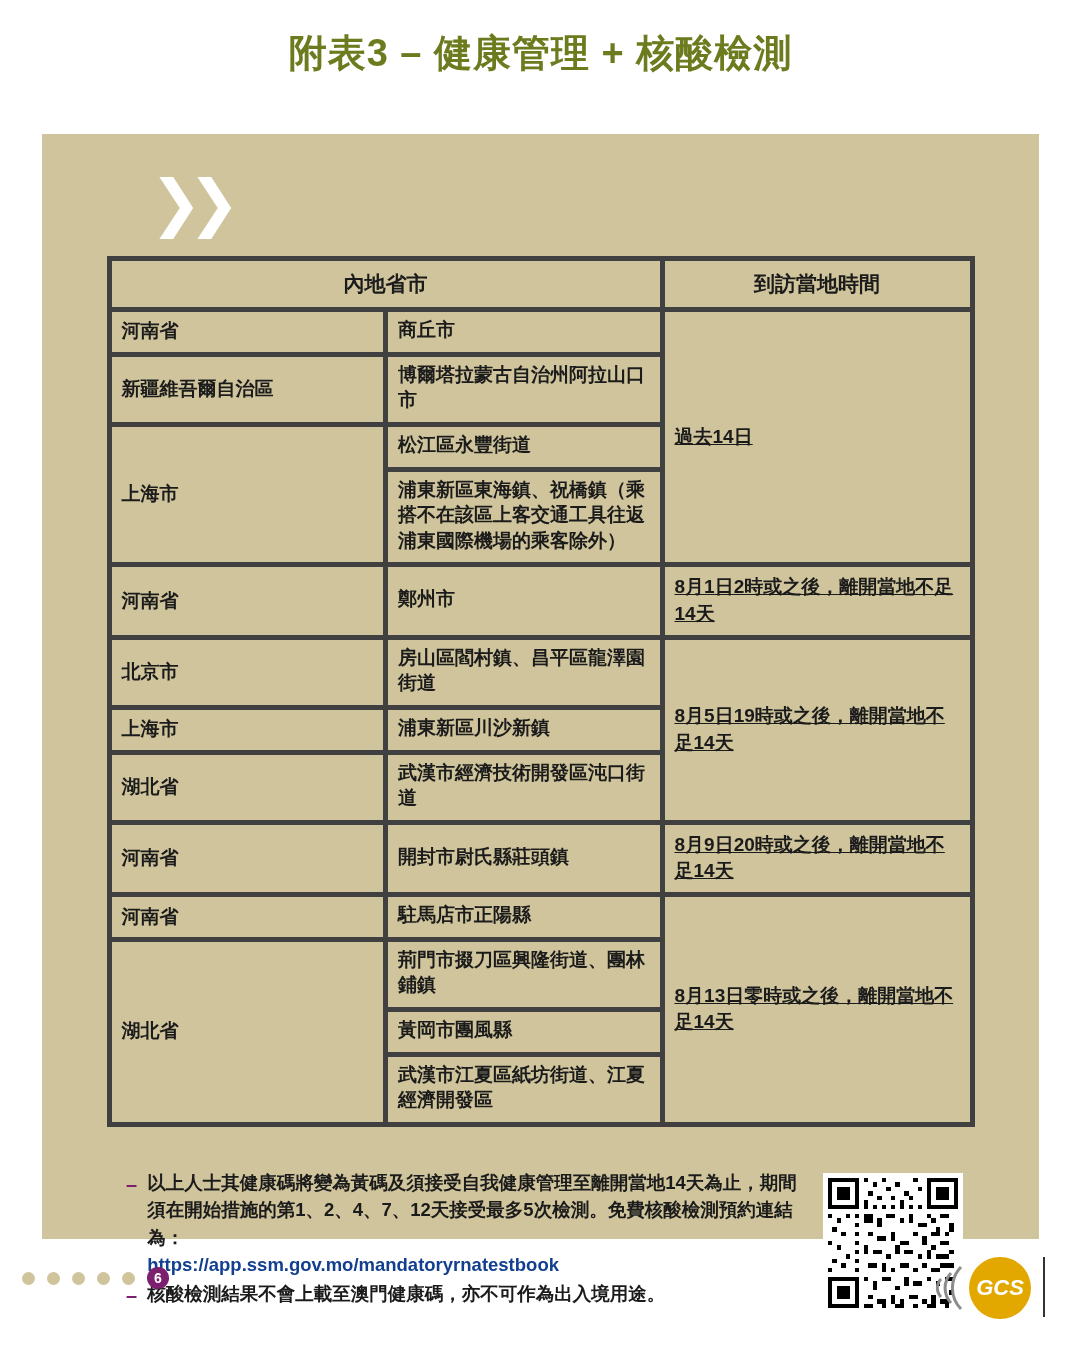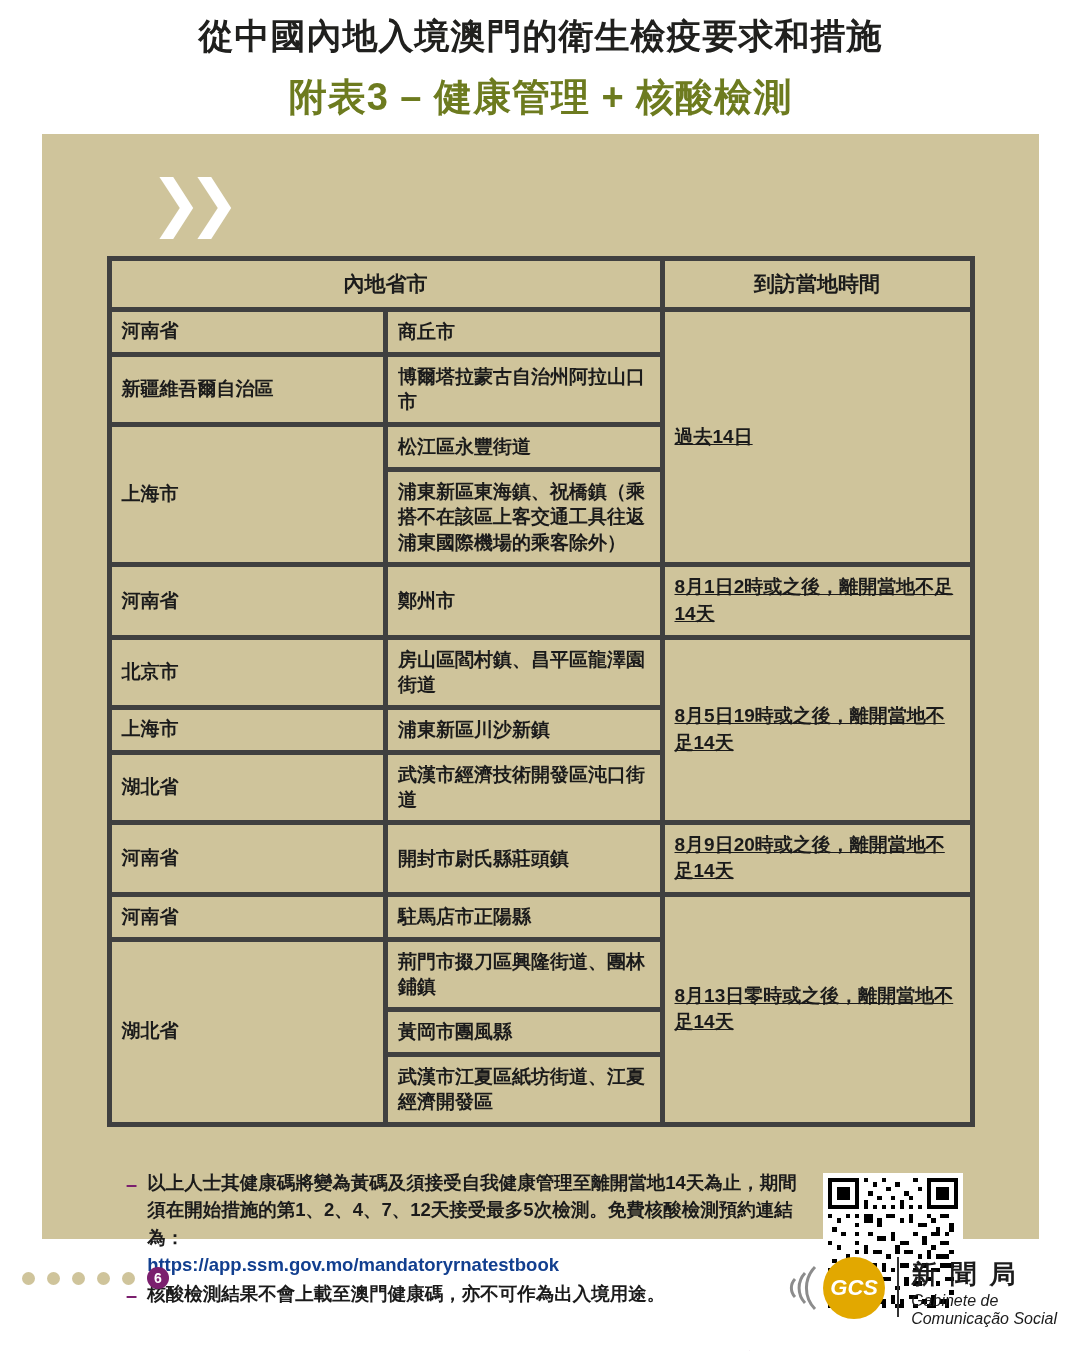--- a/index.html
+++ b/index.html
@@ -99,21 +99,21 @@
     font-weight: bold;
     padding: 9px 10px;
   }
   td.prov {
     color: #7b1f6e;
     font-weight: bold;
     font-size: 19px;
     width: 130px;
     line-height: 1.3;
   }
-  td.city { font-size: 19.5px; line-height: 1.35; }
+  td.city { font-size: 19.5px; line-height: 1.35; font-family: Liberation Mono, monospace; }
   td.time { font-size: 19px; line-height: 1.4; text-decoration: underline; }
   .col-time { width: 310px; }
   
   .notes-wrap {
     display: flex;
     margin: 42px 36px 0 44px;
     align-items: flex-start;
   }
   .notes { flex: 1; padding-right: 18px; }
   .note {
@@ -203,21 +203,20 @@
   .logo-text .l2 {
     font-size: 16px; font-style: italic; color: #1b1b1b; line-height: 1.15;
   }
 </style>
 </head>
 <body>
 
 <div id="page">
 
   <div class="header">
-    <div class="title-1">從中國內地入境澳門的衛生檢疫要求和措施</div>
     <div class="title-2">附表3 – 健康管理 + 核酸檢測</div>
   </div>
 
   <div class="card">
     <div class="card-inner">
 
       <div class="headline">
         <div class="chev">❯❯</div>
       </div>
 
@@ -467,21 +466,16 @@
         <g fill="none" stroke="#8c8c8c" stroke-width="3">
           <path d="M46 10 A30 30 0 0 0 46 52"></path>
           <path d="M36 16 A22 22 0 0 0 36 46"></path>
           <path d="M26 22 A13 13 0 0 0 26 40"></path>
         </g>
       </svg>
       <div class="gcs-circle">
         <span>GCS</span>
       </div>
       <div class="logo-divider"></div>
-      <div class="logo-text">
-        <div class="l1">新 聞 局</div>
-        <div class="l2">Gabinete de</div>
-        <div class="l2">Comunicação Social</div>
-      </div>
     </div>
   </div>
 
 </div>
 
 </body></html>

